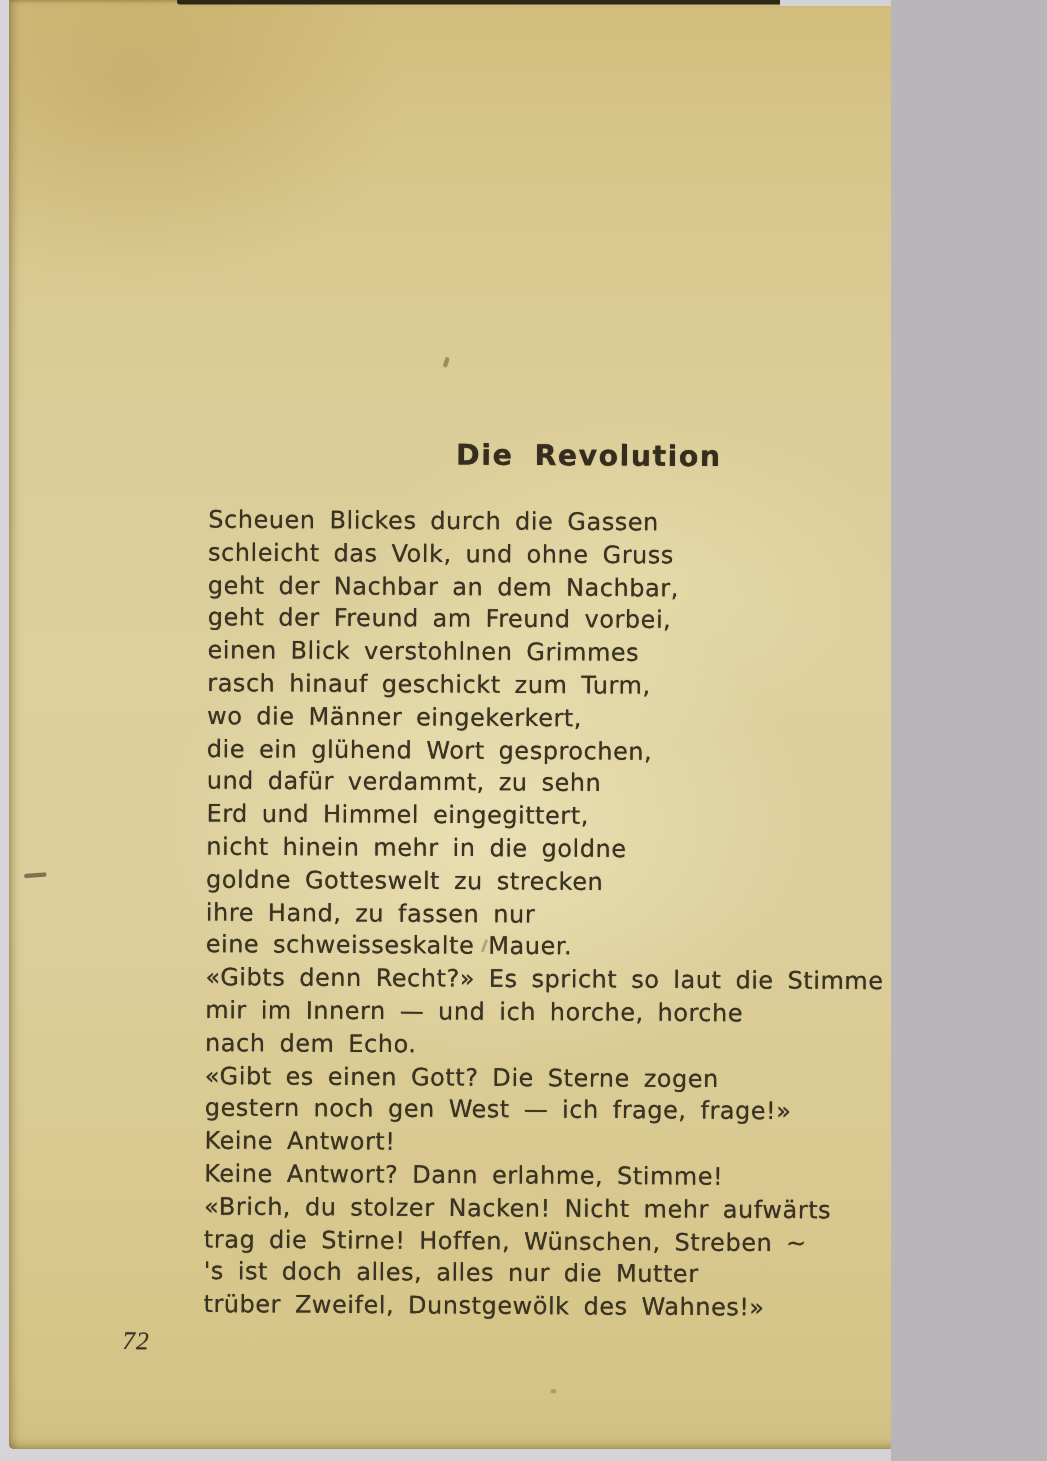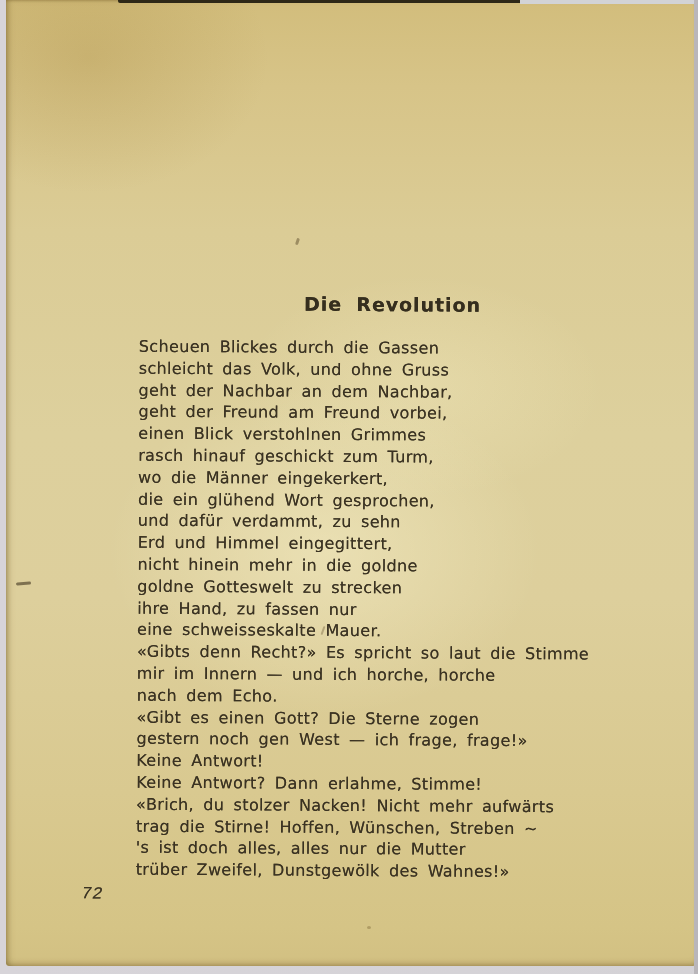--- a/index.html
+++ b/index.html
@@ -3,21 +3,21 @@
 <meta charset="utf-8">
 <style>
   html, body {
     margin: 0;
     padding: 0;
     background: #b9b6ba;
     font-family: "DejaVu Sans", sans-serif;
   }
   .scan {
     position: relative;
-    width: 694px;
+    width: 594px;
     height: 974px;
     overflow: hidden;
     background: linear-gradient(90deg, #d7d4d9 0%, #d4d2d6 100%);
   }
   
   .paper {
     position: absolute;
     left: 6px;
     top: 0;
     width: 692px;
@@ -83,21 +83,21 @@
     color: #3a3222;
     letter-spacing: 0.022em;
     word-spacing: 0.24em;
     text-shadow: 0 0 0.55px rgba(58,50,34,0.8);
     white-space: nowrap;
   }
   .page-number {
     position: absolute;
     left: 84px;
     top: 886px;
-    font-family: Liberation Mono, monospace;
+    font-family: Liberation Serif, serif;
     font-style: italic;
     font-size: 17px;
     color: #3c3423;
     letter-spacing: 0.04em;
     text-shadow: 0 0 0.5px rgba(60,52,35,0.7);
   }
   
   .mark { position: absolute; pointer-events: none; }
   .mark-margin-dash {
     left: 16px; top: 582px;

